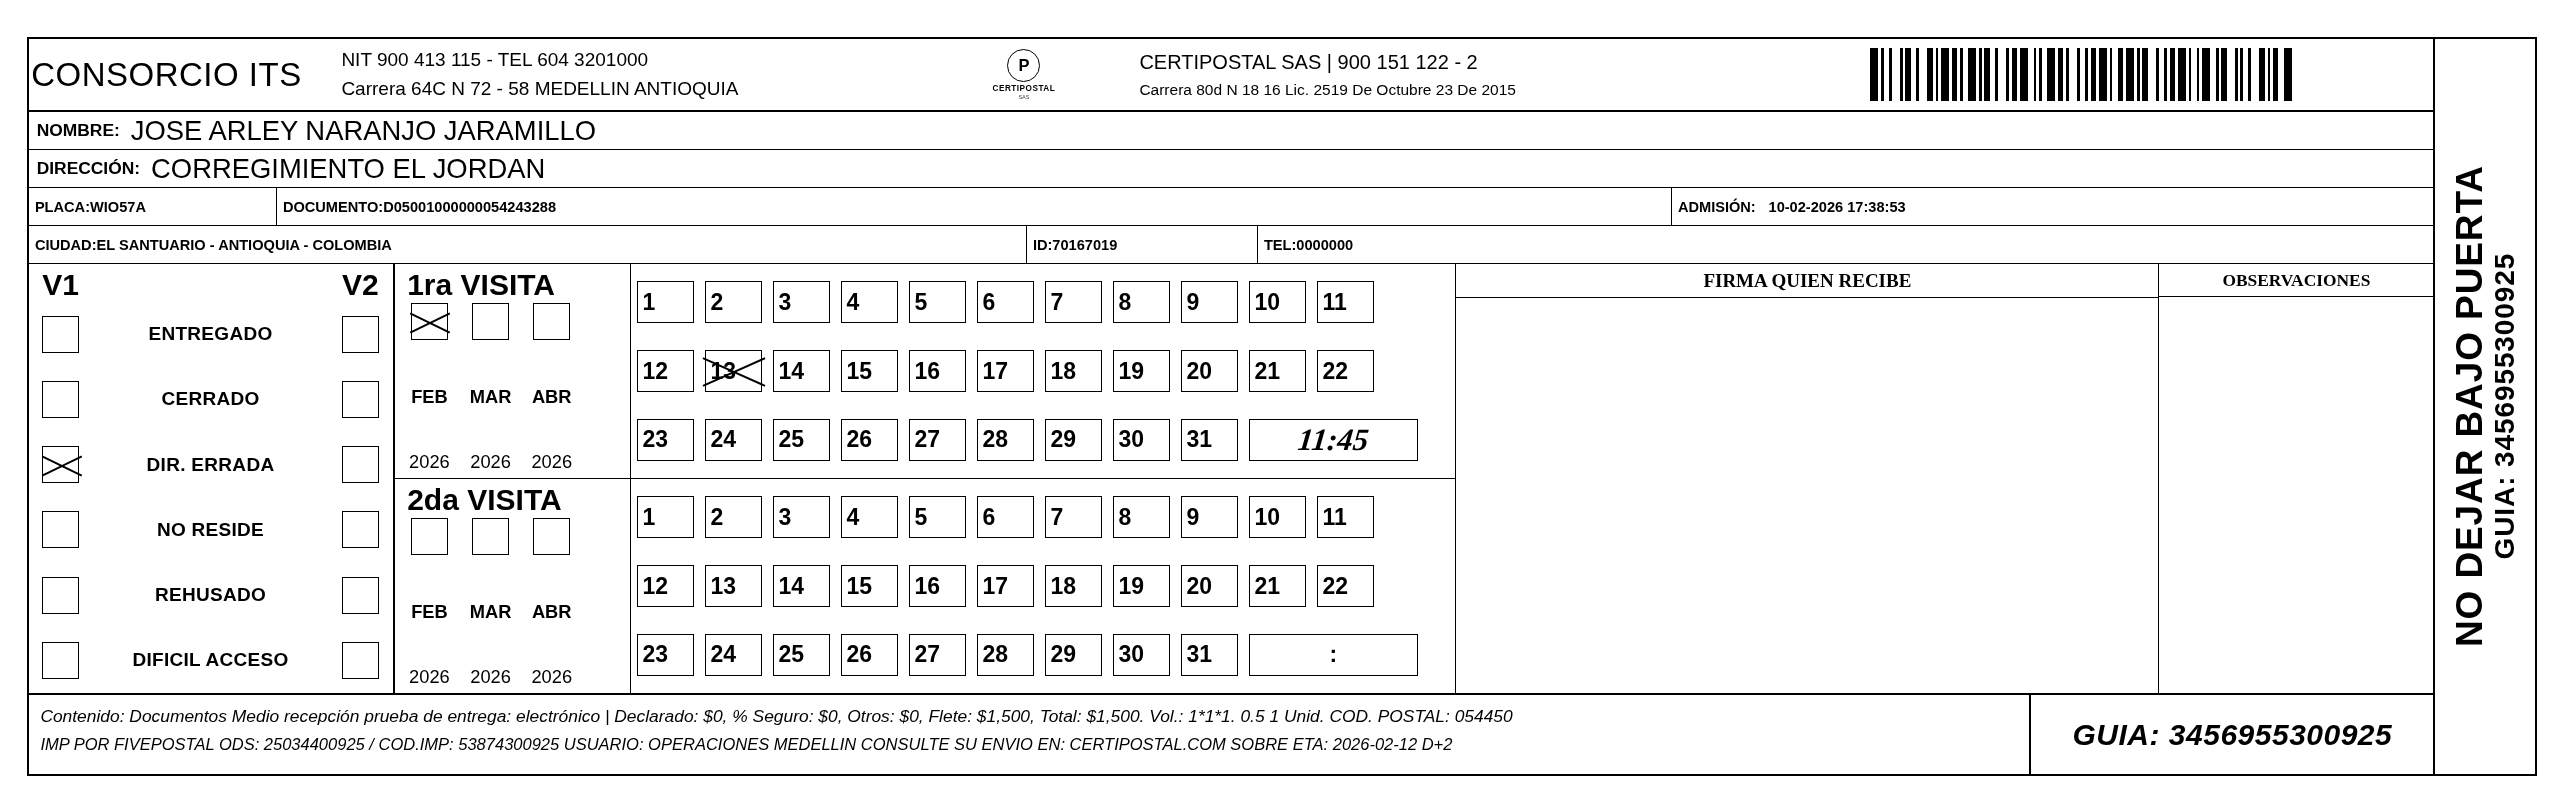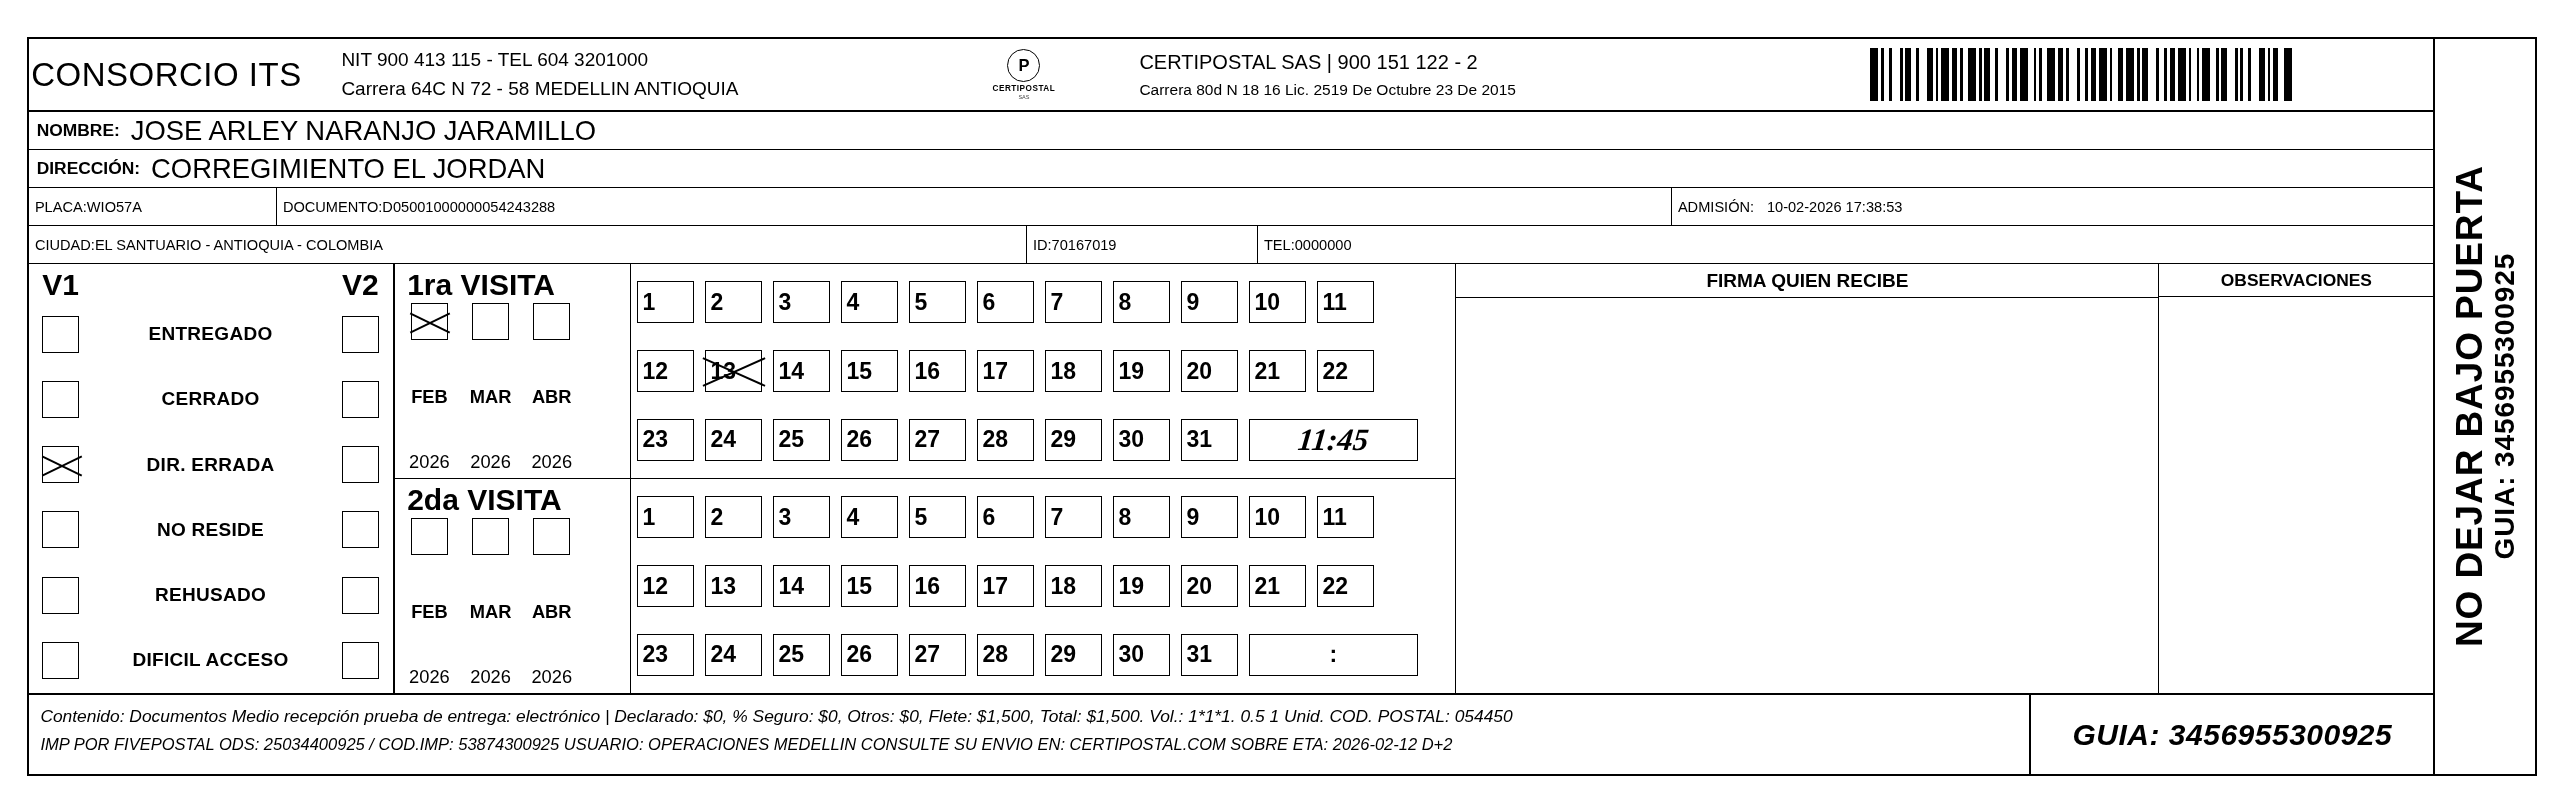--- a/index.html
+++ b/index.html
@@ -107,21 +107,21 @@
     white-space:nowrap;
   }
   .row .val{
     font-size:27.4px;
     padding-left:5.5px;
     white-space:nowrap;
     overflow:hidden;
   }
 
   .split-row{display:flex;border-bottom:1.8px solid #000;min-height:37px;}
-  .split-row > div{display:flex;align-items:center;}
+  .split-row > div{display:flex;align-items:center;font-weight:bold;}
   .seg{padding:0 5.5px;}
   .bl{border-left:1.8px solid #000;}
 
   
   .mid{
     display:flex;
     flex:1 1 auto;
     min-height:0;
   }
   .mid-left{
@@ -214,21 +214,21 @@
   }
   .timebox.hand{border:1.8px solid #000;}
   .hand-ink{
     font-family:"Liberation Serif", serif;
     font-size:31px;font-style:italic;font-weight:bold;
     transform:skewX(-6deg);
   }
 
   
   .mid-right{
-    flex:1 1 auto;display:flex;min-width:0;
+    flex:1 1 auto;display:flex;min-width:0;font-family:Liberation Serif, serif;
   }
   .firma{
     flex:1 1 auto;display:flex;flex-direction:column;border-right:1.8px solid #000;
   }
   .firma .ttl{
     text-align:center;font-size:19px;font-weight:bold;padding:5.5px 0;
     border-bottom:1.8px solid #000;
   }
   .obs{width:274px;display:flex;flex-direction:column;}
   .obs .ttl{

